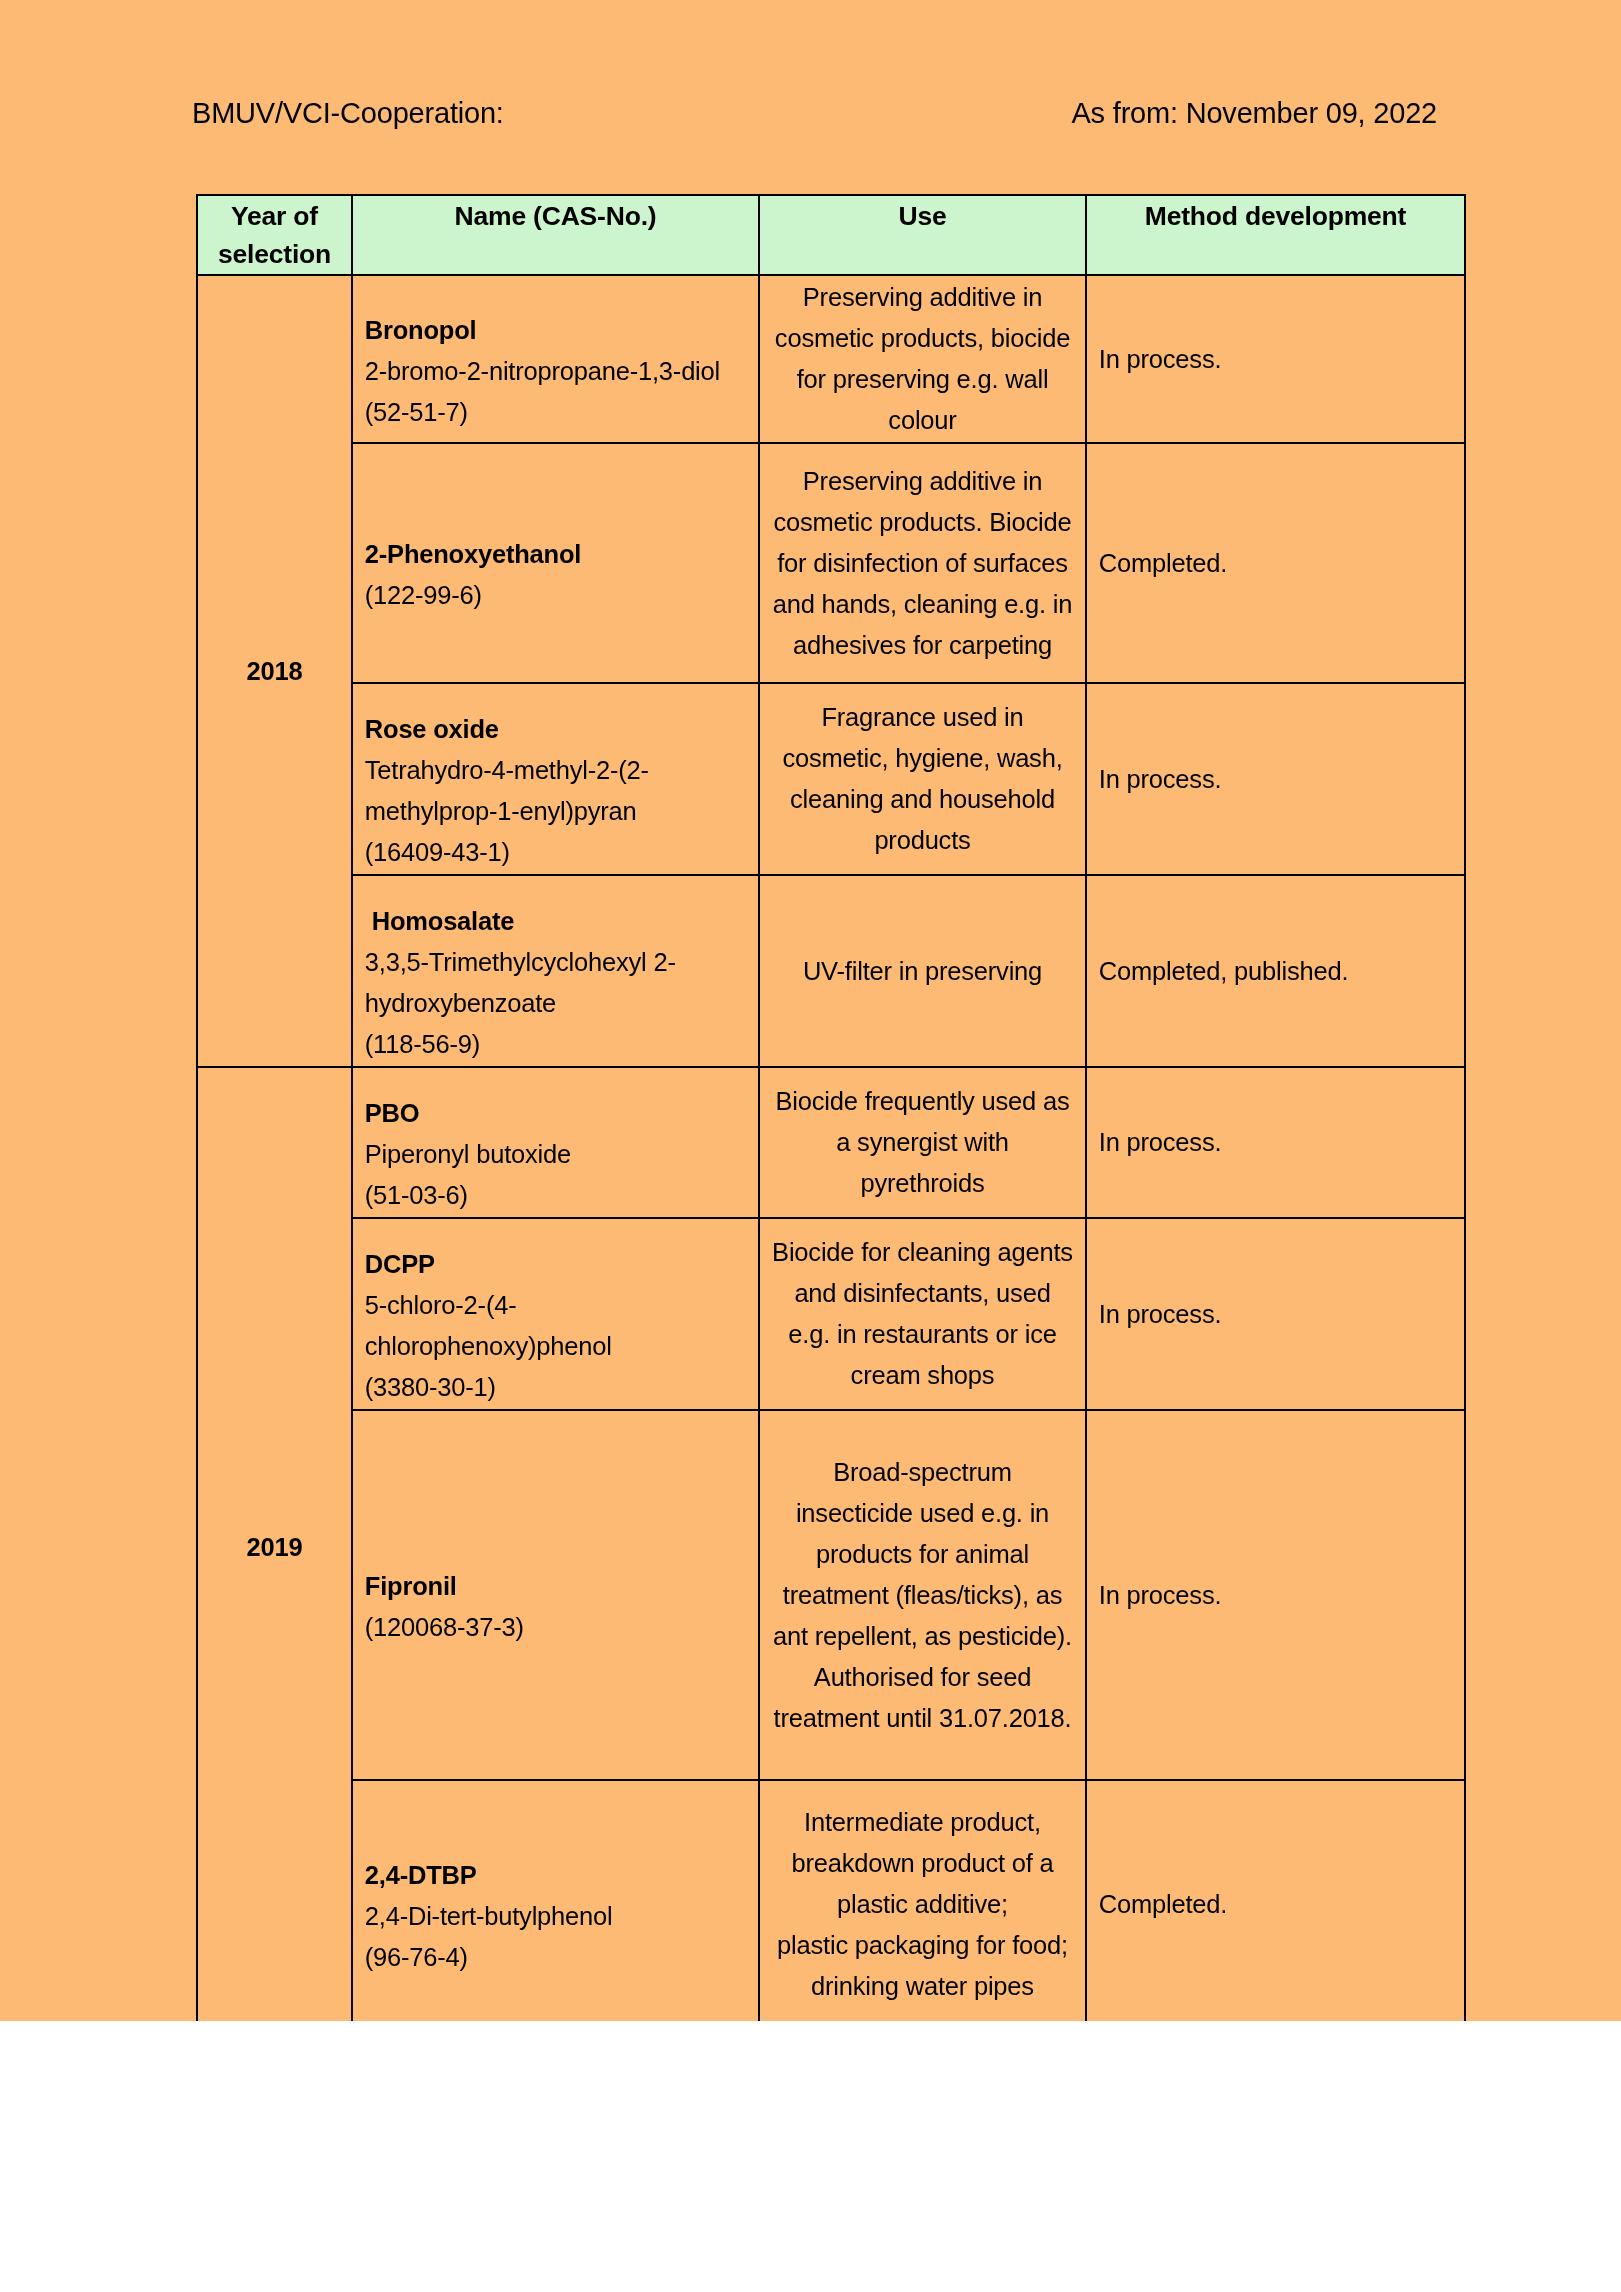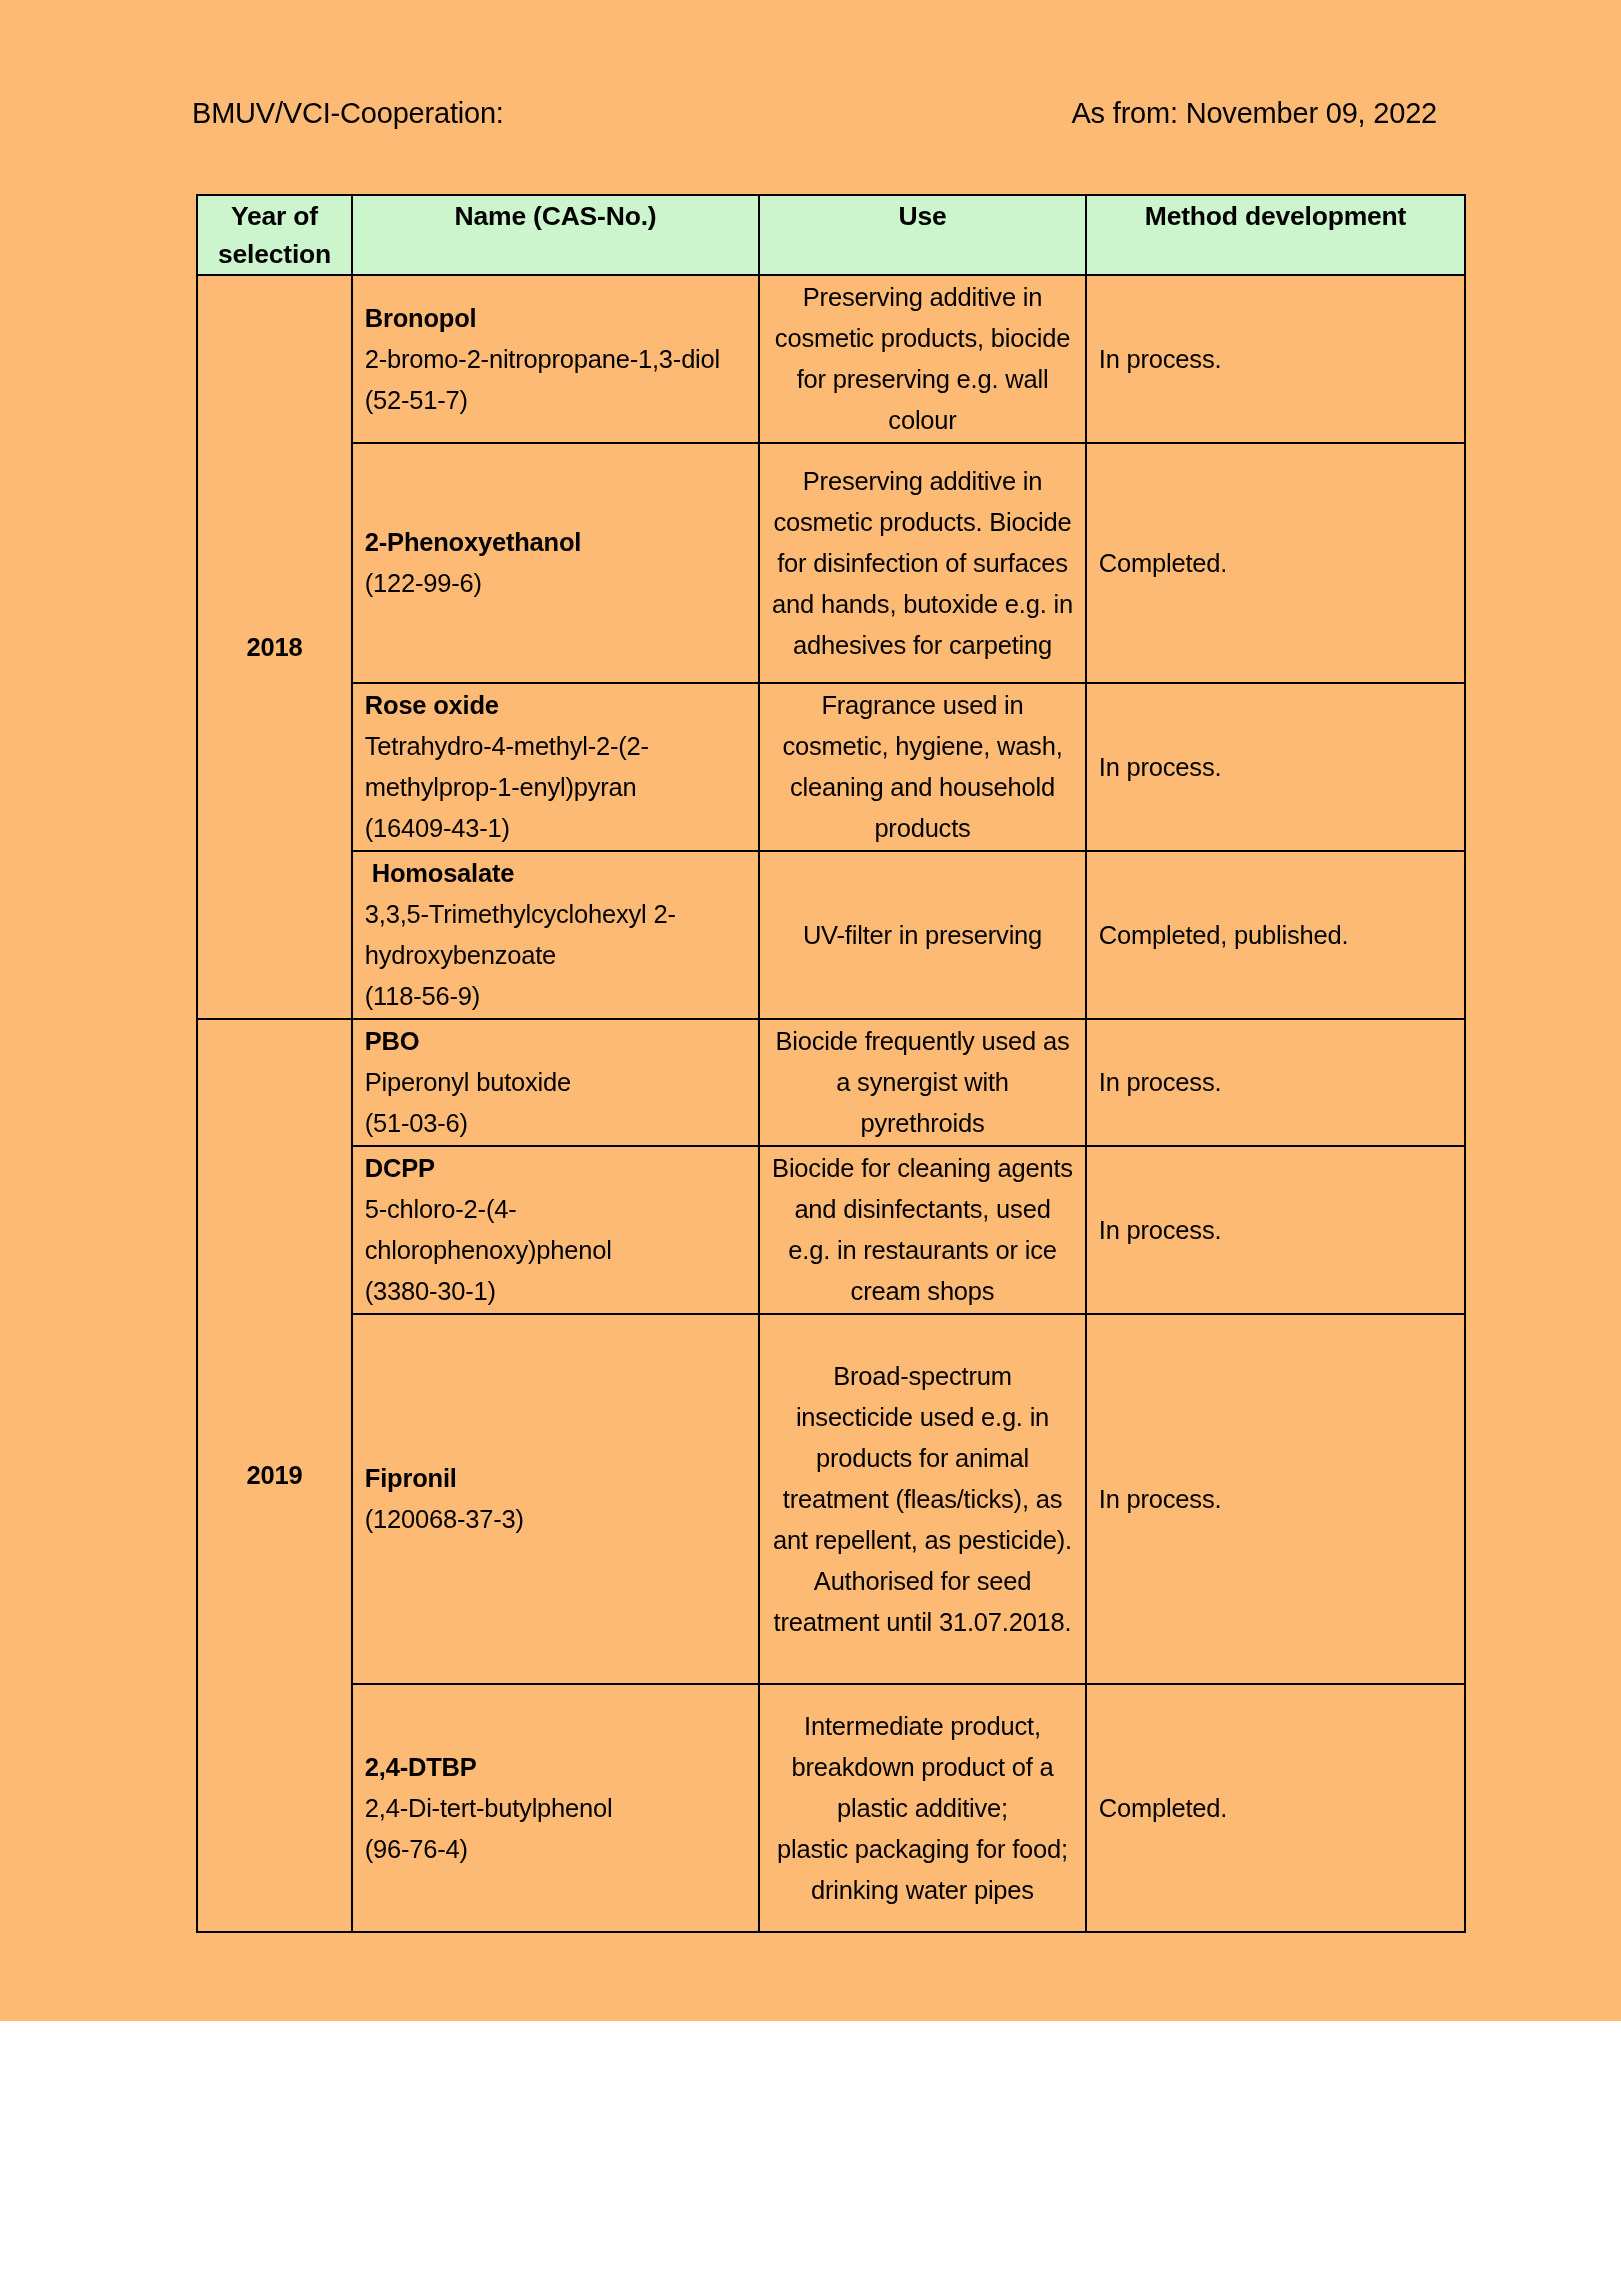--- a/index.html
+++ b/index.html
@@ -31,21 +31,21 @@
   }
   table.substances { border:2.9px solid #000; }
   thead th {
     background: var(--header-bg, #cdf5cd);
     font-weight:bold; text-align:center; vertical-align:top;
     font-size:26.5px; line-height:38px; padding-top:3.9px;
   }
   thead th.year-h { text-align:center; }
   tbody td { vertical-align:middle; }
   td.year { text-align:center; font-weight:bold; }
-  .nm { font-weight:bold; white-space:pre-wrap; }
+  .nm { font-weight:bold; white-space:pre-wrap;margin-top:24px; }
   td p { margin:0;text-align:center; }
 
   .footer {
     position:absolute; top:2103px; left:0; width:100%;
     text-align:center; font-size:27.4px; letter-spacing:-0.2px;
   }
 </style>
 </head>
 <body>
 
@@ -88,21 +88,21 @@
         </td>
         <td class="method">In process.</td>
       </tr>
       <tr style="height:240px">
         <td class="name">
           <div class="nm">2-Phenoxyethanol</div>
           <div></div>
           <div>(122-99-6)</div>
         </td>
         <td class="use">
-          <p>Preserving additive in cosmetic products. Biocide for disinfection of surfaces and hands, butoxide e.g. in adhesives for carpeting</p>
+          <p>Preserving additive in cosmetic products. Biocide for disinfection of surfaces and hands, cleaning e.g. in adhesives for carpeting</p>
           <p></p>
         </td>
         <td class="method">Completed.</td>
       </tr>
       <tr style="height:165px">
         <td class="name">
           <div class="nm">Rose oxide</div>
           <div>Tetrahydro-4-methyl-2-(2-methylprop-1-enyl)pyran</div>
           <div>(16409-43-1)</div>
         </td>

